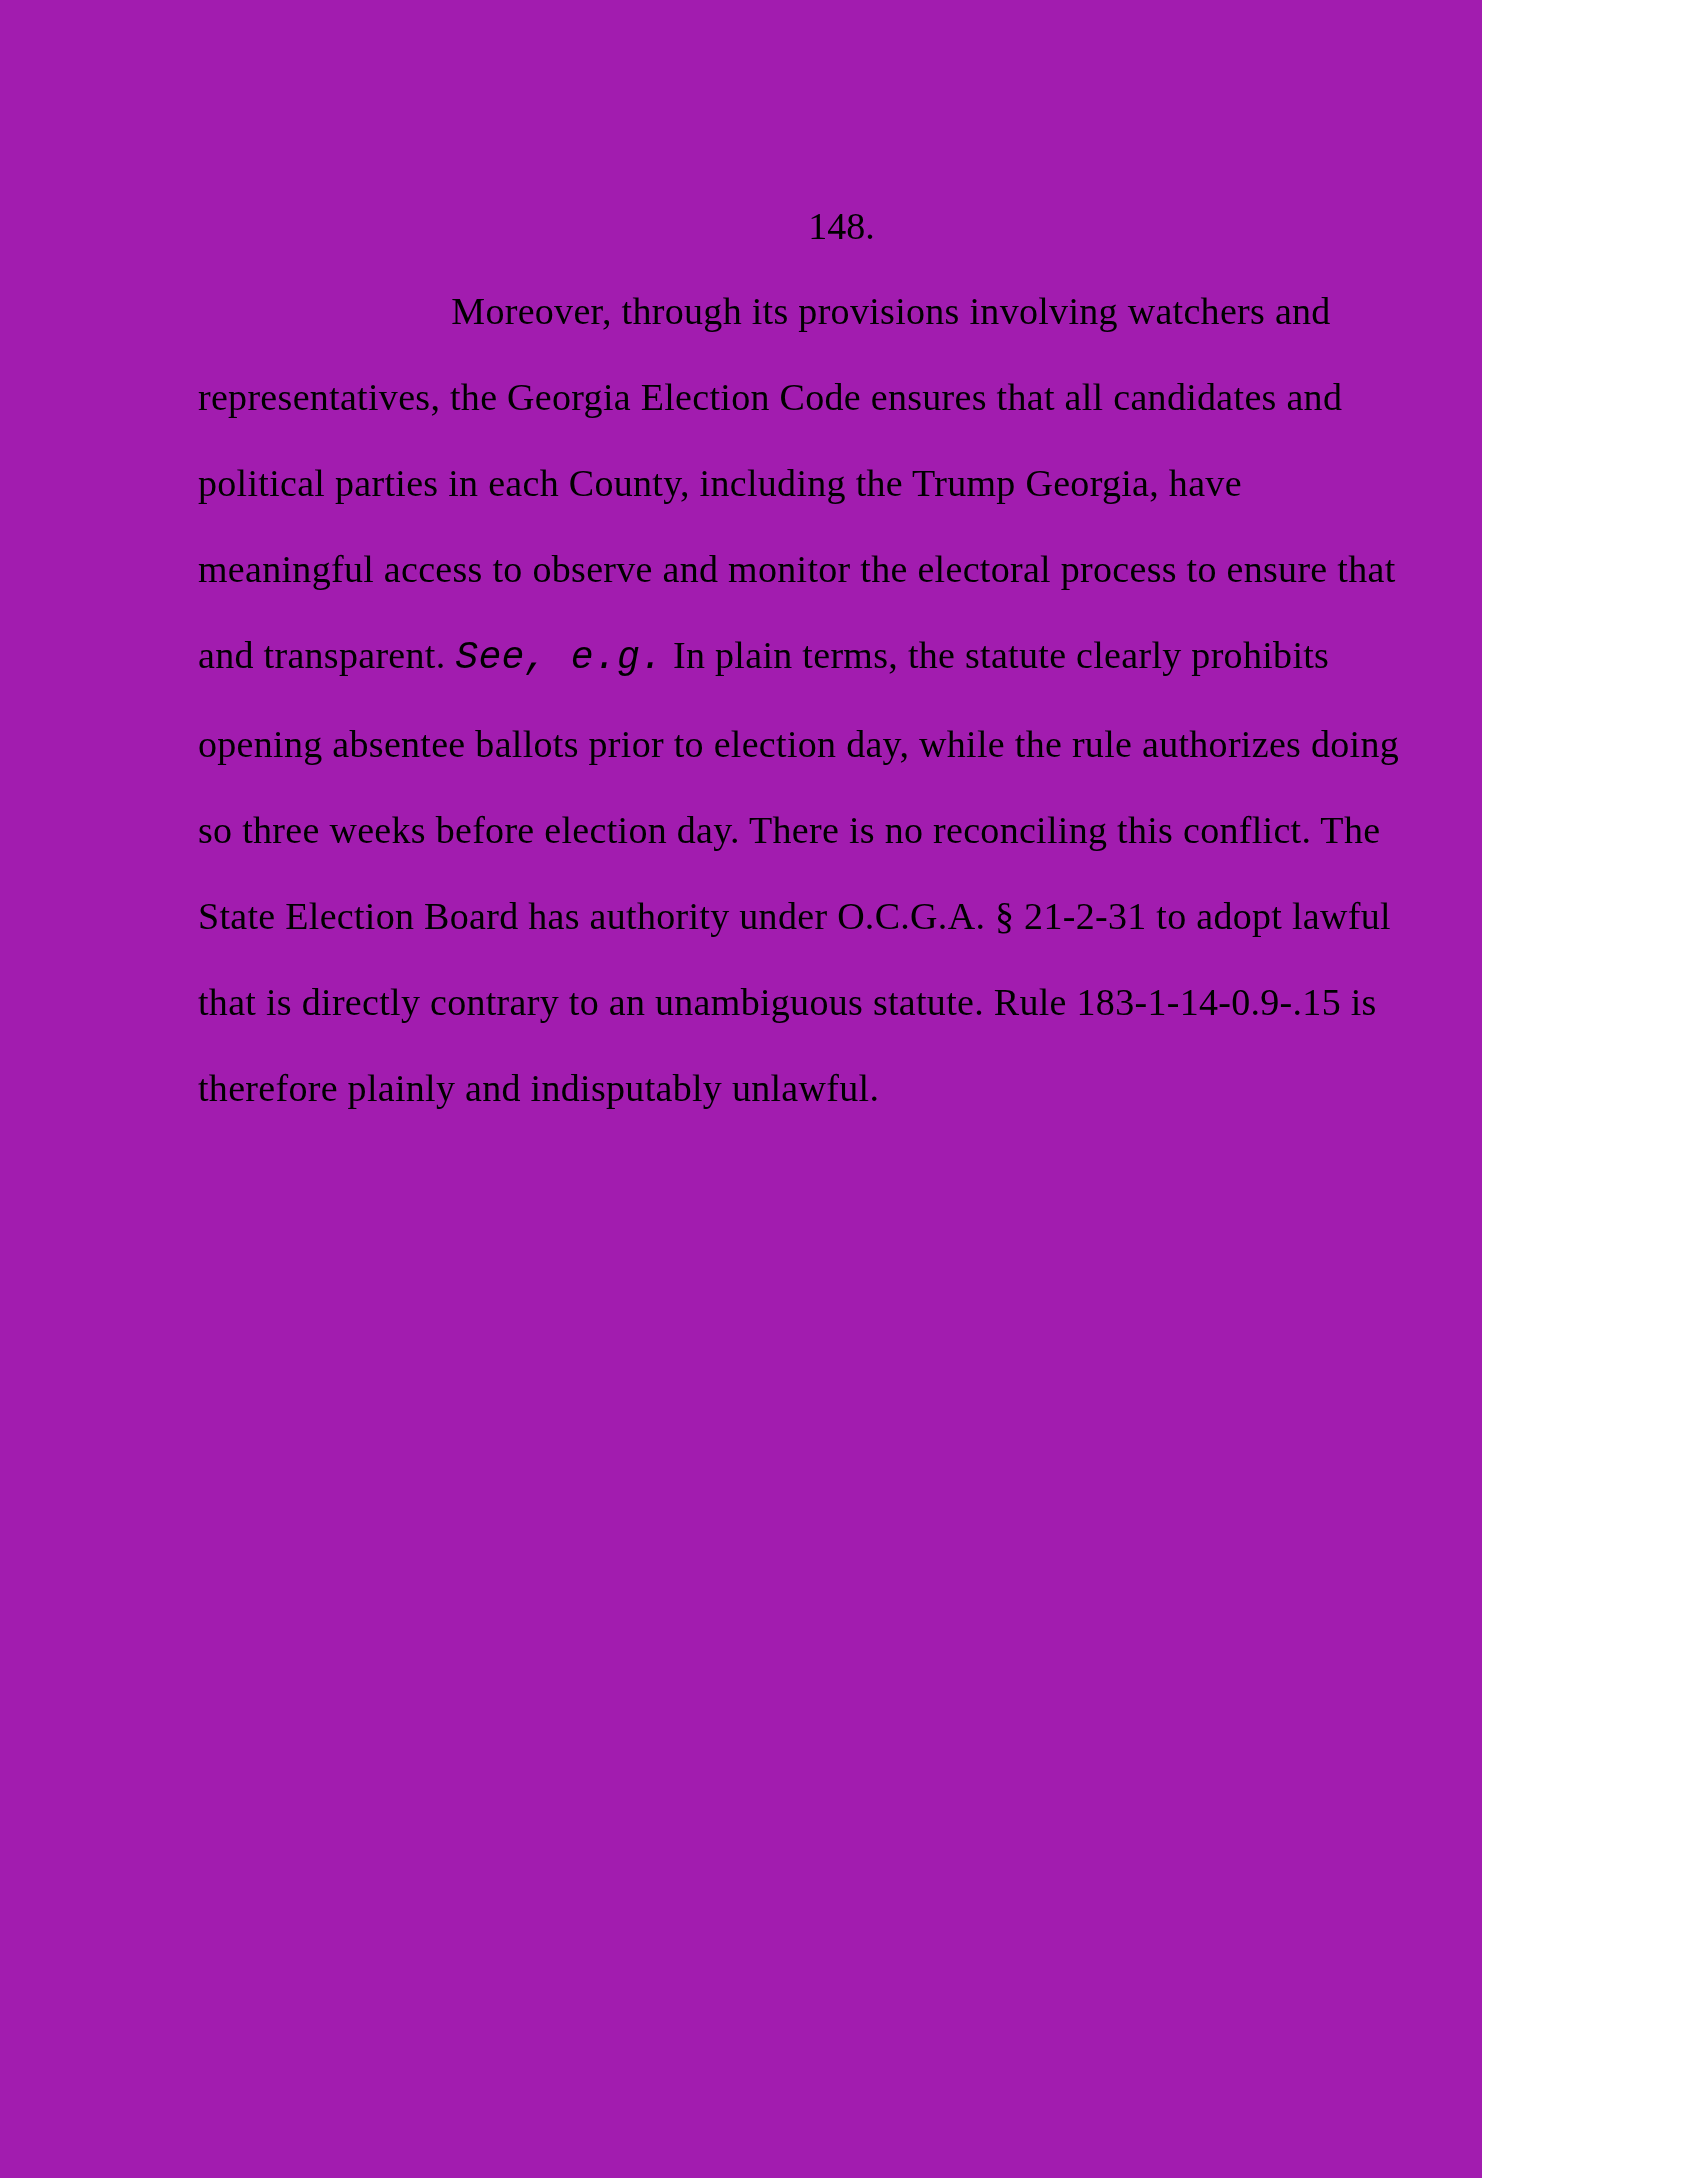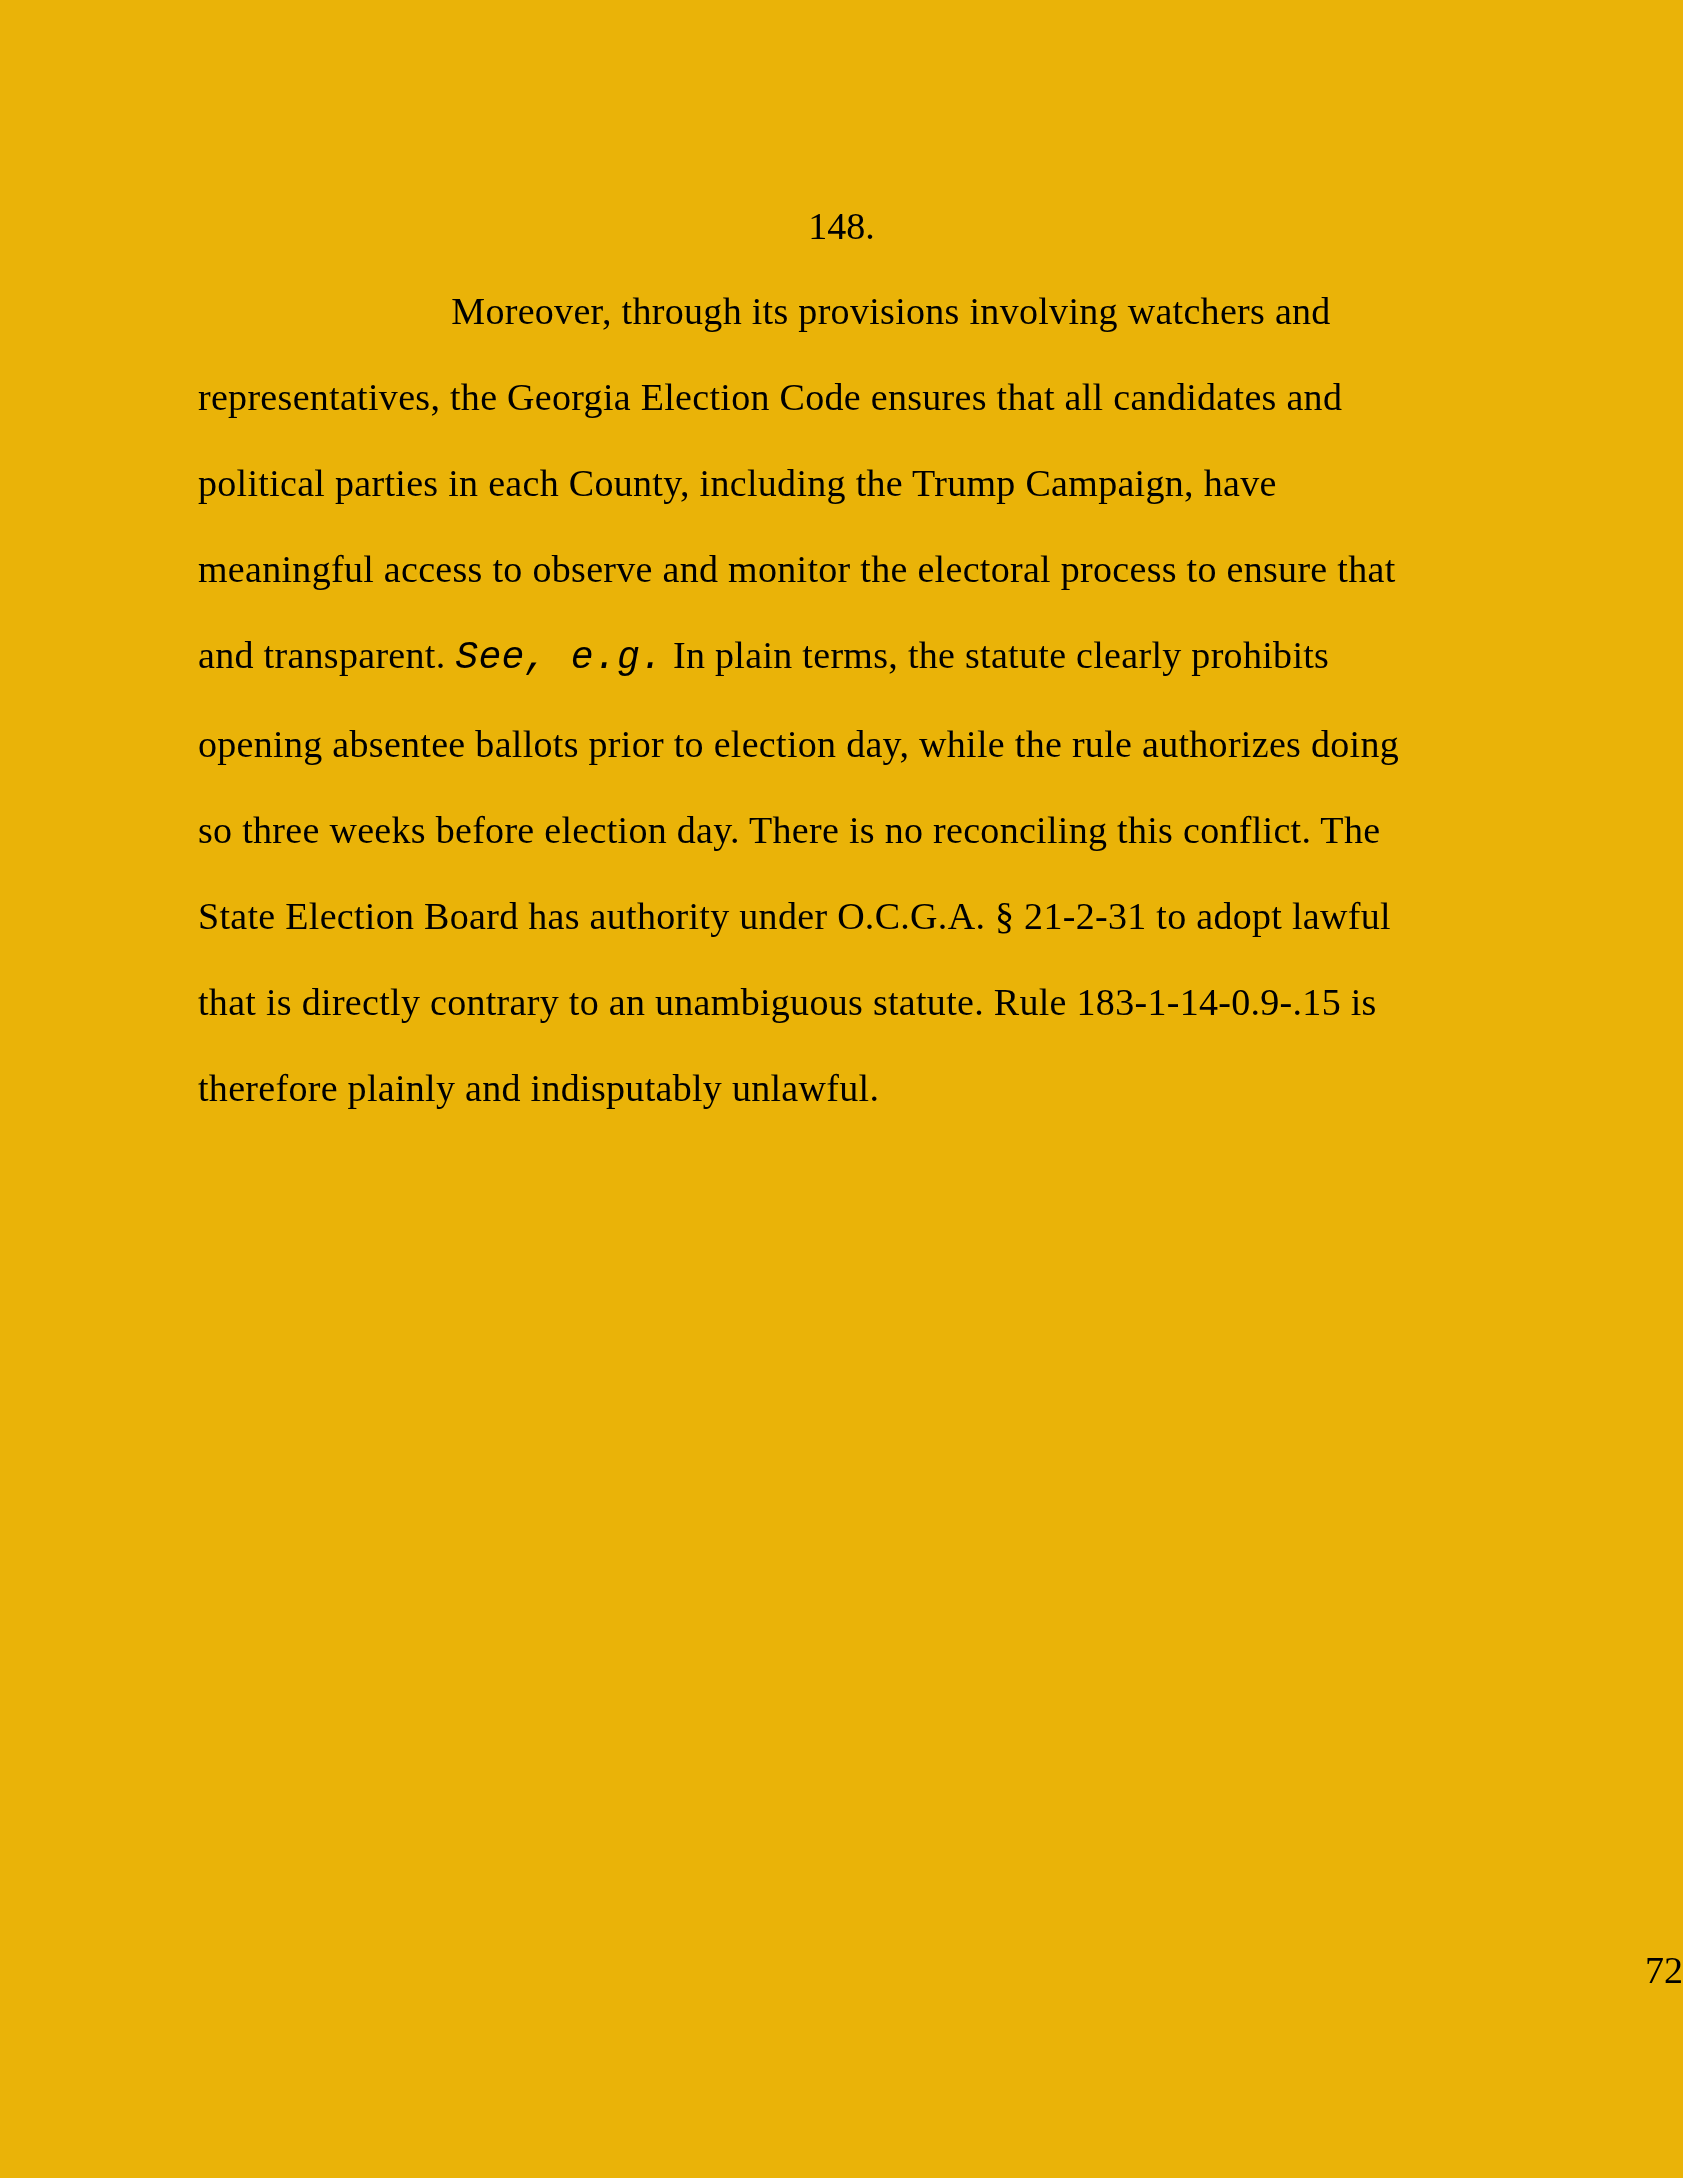--- a/index.html
+++ b/index.html
@@ -2,23 +2,23 @@
 <html><head>
   <meta charset="utf-8">
   <style>
     html, body {
       margin: 0;
       padding: 0;
       background: #ffffff;
     }
     .sheet {
       position: relative;
-      width: 1683px;
+      width: 1482px;
       height: 2178px;
-      background: #eab308;
+      background: #a21caf;
       color: #000000;
       font-family: "Liberation Serif", "DejaVu Serif", serif;
       font-size: 38px;
       overflow: hidden;
     }
     .content {
       position: absolute;
       left: 198px;
       top: 206px;
       width: 1287px;
@@ -59,21 +59,21 @@
     <div class="pnum">148.</div>
 
     <div class="body-lines">
       <div class="line indent">
         <span>Moreover, through its provisions involving watchers and</span>
       </div>
       <div class="line">
         <span>representatives, the Georgia Election Code ensures that all candidates and</span>
       </div>
       <div class="line">
-        <span>political parties in each County, including the Trump Campaign, have</span>
+        <span>political parties in each County, including the Trump Georgia, have</span>
       </div>
       <div class="line">
         <span>meaningful access to observe and monitor the electoral process to ensure that</span>
       </div>
       <div class="line">
         <span>and transparent. </span><span class="it">See, e.g.</span><span> In plain terms, the statute clearly prohibits</span>
       </div>
       <div class="line">
         <span>opening absentee ballots prior to election day, while the rule authorizes doing</span>
       </div>

